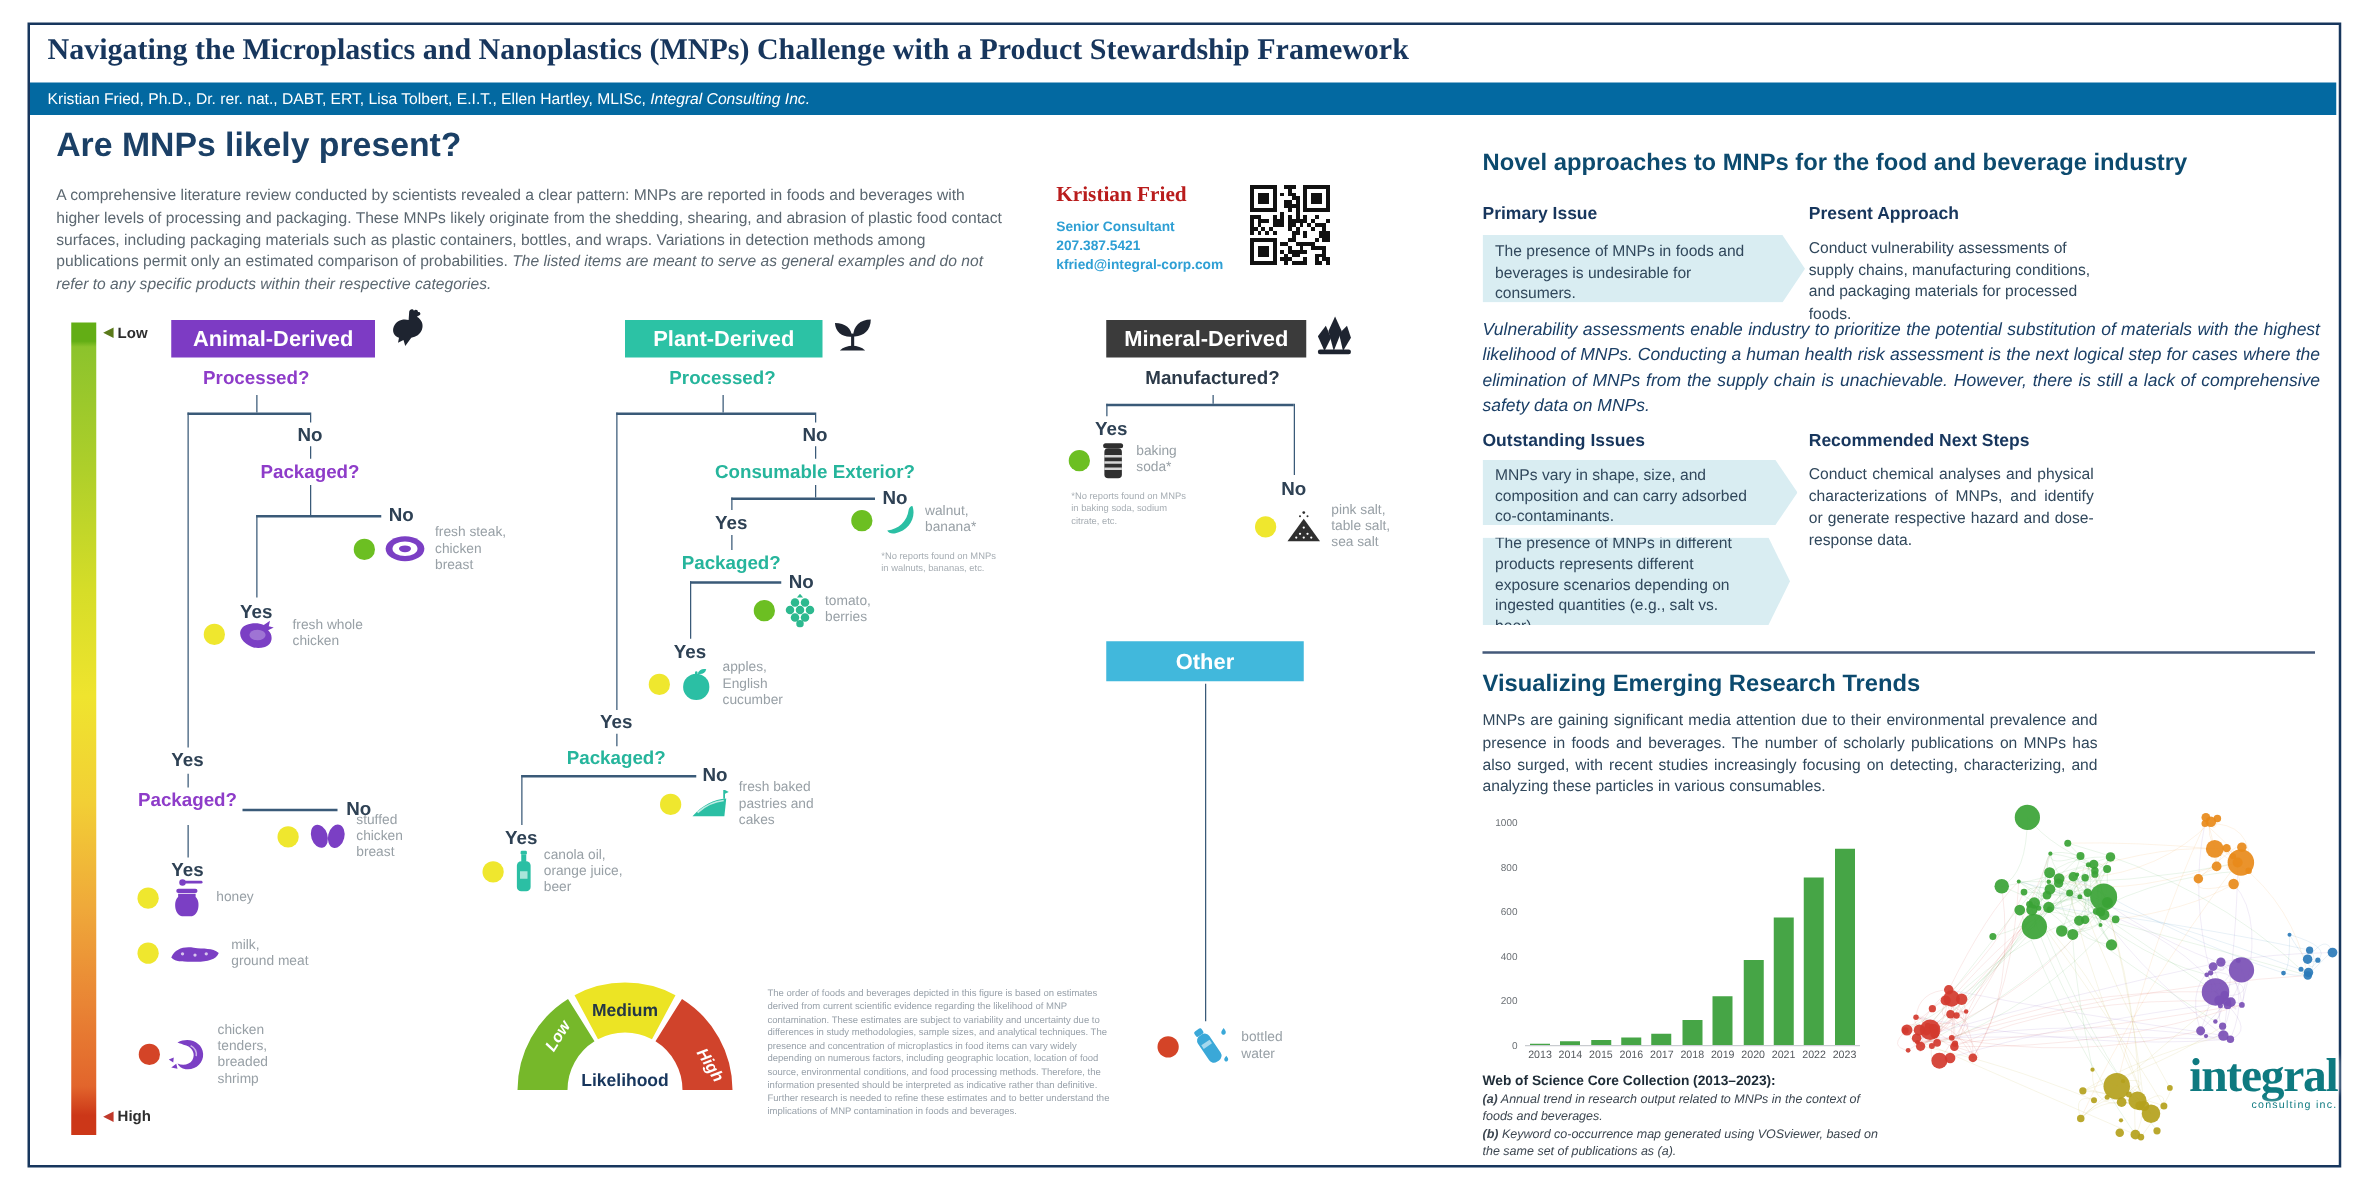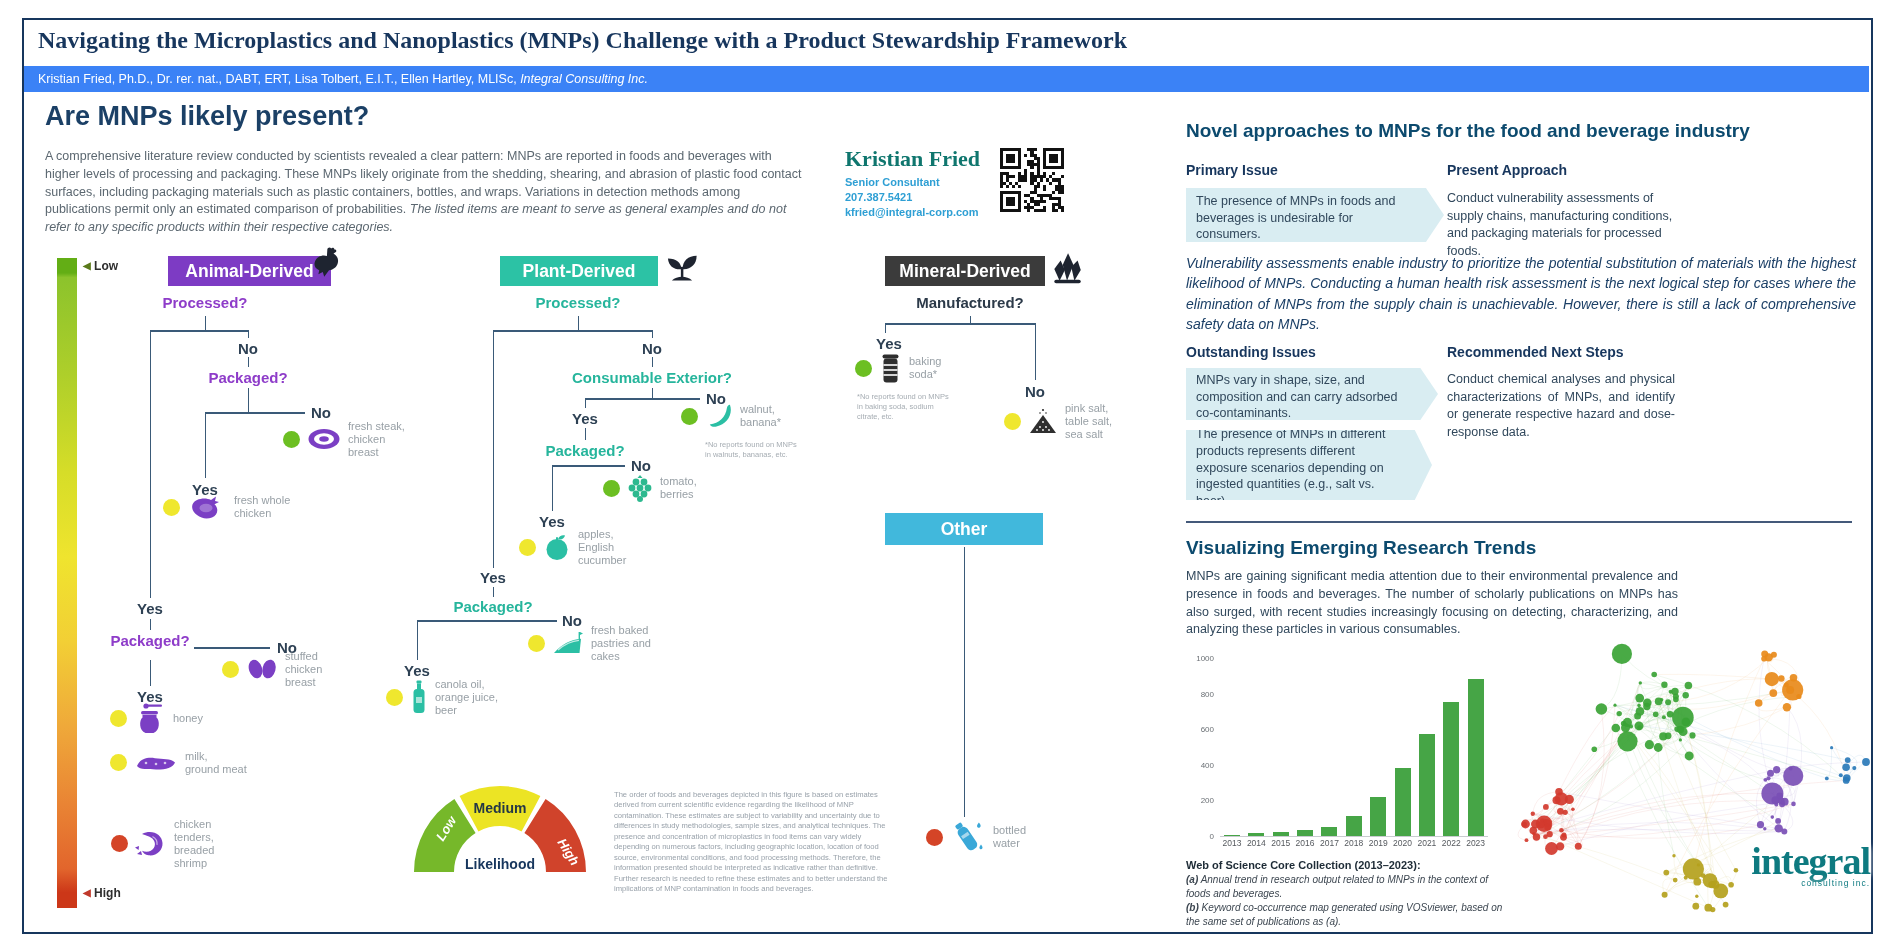--- a/index.html
+++ b/index.html
@@ -1,29 +1,29 @@
 <!DOCTYPE html>
 <html><head>
 <meta charset="utf-8">
 <style>
   html,body{margin:0;padding:0;background:#fff;}
   body{font-family:"Liberation Sans",sans-serif;color:#2f4050;}
   #poster{position:relative;width:1893px;height:944px;background:#fff;overflow:hidden;}
   .abs{position:absolute;}
   .frame{position:absolute;left:22px;top:18px;width:1847px;height:912px;border:2px solid #17365d;}
   .poster-title{position:absolute;left:38px;top:27px;font-family:"Liberation Serif",serif;font-weight:bold;font-size:24px;color:#17365d;}
-  .author-bar{position:absolute;left:24px;top:66px;width:1845px;height:26px;background:#3b82f6;color:#fff;font-size:12.5px;line-height:26px;padding-left:14px;box-sizing:border-box;}
+  .author-bar{position:absolute;left:24px;top:66px;width:1845px;height:26px;background:#0369a1;color:#fff;font-size:12.5px;line-height:26px;padding-left:14px;box-sizing:border-box;}
   .author-bar .it{font-style:italic;}
   .h1{position:absolute;font-weight:bold;font-size:27px;color:#1b4066;}
   .h2{position:absolute;font-weight:bold;font-size:19px;color:#0c4a6e;}
   .h3{position:absolute;font-weight:bold;font-size:14px;color:#17365d;}
   .body-text{font-size:12.5px;color:#5b6770;line-height:1.42;}
   .intro{position:absolute;left:45px;top:148px;width:760px;}
   .intro .em{font-style:italic;}
-  .contact-name{position:absolute;left:845px;top:146px;font-family:"Liberation Serif",serif;font-weight:bold;font-size:22px;color:#0f766e;}
+  .contact-name{position:absolute;left:845px;top:146px;font-family:"Liberation Serif",serif;font-weight:bold;font-size:17px;color:#b91c1c;}
   .contact-line{position:absolute;font-weight:bold;font-size:11px;color:#2e9fd4;}
   
   .scale-bar{position:absolute;left:57px;top:258px;width:20px;height:650px;
     background:linear-gradient(180deg,#63ae15 0%,#63ae15 2.3%,#8cc32c 3%,#aecf2a 18%,#d6dd28 33%,#efe42e 46%,#f2cf35 59%,#efa93a 72%,#e98434 84%,#e2652c 94%,#cc3718 97.6%,#cc3718 100%);}
   .scale-lab{position:absolute;font-weight:bold;font-size:12px;color:#2e2e2e;}
   .scale-lab .tri{font-size:10px;vertical-align:1px;}
   
   .cat-header{position:absolute;color:#fff;font-weight:bold;font-size:17.5px;text-align:center;height:30px;line-height:30px;}
   .q{position:absolute;font-weight:bold;font-size:15px;transform:translateX(-50%);white-space:nowrap;}
   .yn{position:absolute;font-weight:bold;font-size:15px;color:#2e4154;}
@@ -220,21 +220,21 @@
       <rect x="42" y="60" width="3" height="3" fill="#111"></rect>
       <rect x="51" y="60" width="3" height="3" fill="#111"></rect>
       <rect x="54" y="60" width="3" height="3" fill="#111"></rect>
       <rect x="60" y="60" width="3" height="3" fill="#111"></rect>
     </svg>
 
   <div class="scale-bar"></div>
   <div class="scale-lab" style="left:83px;top:259px;"><span class="tri" style="color:#5a7a1a;">◀</span> <span>Low</span></div>
   <div class="scale-lab" style="left:83px;top:886px;"><span class="tri" style="color:#c0392b;">◀</span> <span>High</span></div>
 
-  <div class="cat-header" style="left:137px;top:256px;width:163px;background:#7d3bc4;margin-left:31px;">Animal-Derived</div>
+  <div class="cat-header" style="left:137px;top:256px;width:163px;background:#7d3bc4;">Animal-Derived</div>
   <svg class="abs" style="left:306px;top:246px;" width="36" height="38" viewBox="0 0 32 34">
     <path fill="#1e2430" d="M19 3c.3-1.8 2.6-2.4 3.4-.7.9-1.2 2.9-.8 2.9.9 1.6-.3 2.4 1.5 1 2.4l-1.8 1.1c3.4 1.9 5 5.6 3.6 9.3-1.2 3.2-4.2 5.3-7.6 5.6l-4.3 6-1.3-4.4-3.9 2 .7-3.6C8 20.5 6.6 17 8 13.6 9.7 9.5 14.6 7.6 18.6 9l.4-6z"></path>
   </svg>
   <div class="q" style="left:205px;top:294px;color:#8e3cc9;">Processed?</div>
   <div class="vl" style="left:204.5px;top:316px;height:14px;"></div>
   <div class="hl" style="left:150px;top:330px;width:98px;"></div>
   <div class="vl" style="left:247.5px;top:330px;height:8px;"></div>
   <div class="yn cx" style="left:248px;top:340px;">No</div>
   <div class="vl" style="left:247.5px;top:357px;height:10px;"></div>
   <div class="q" style="left:248px;top:369px;color:#8e3cc9;">Packaged?</div>

